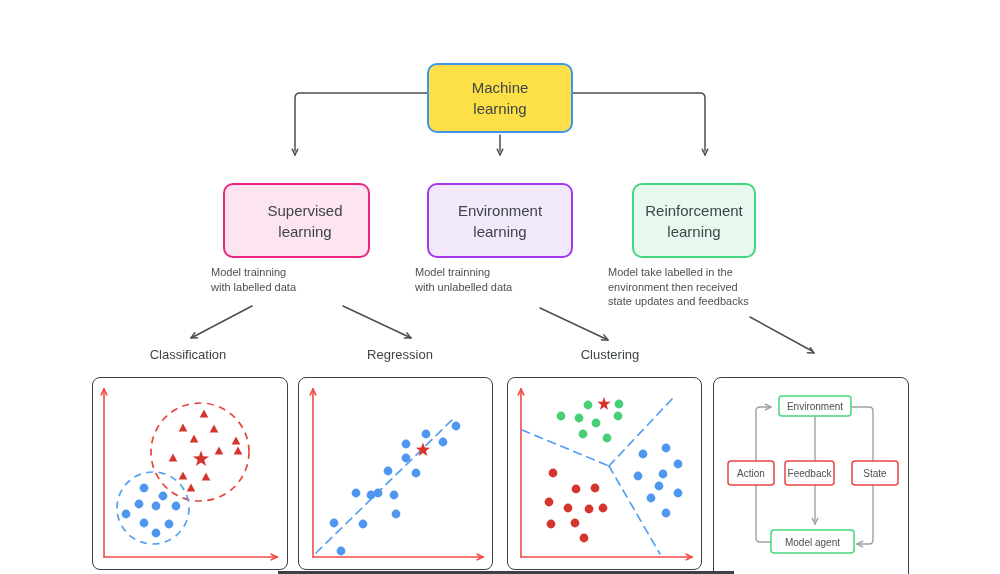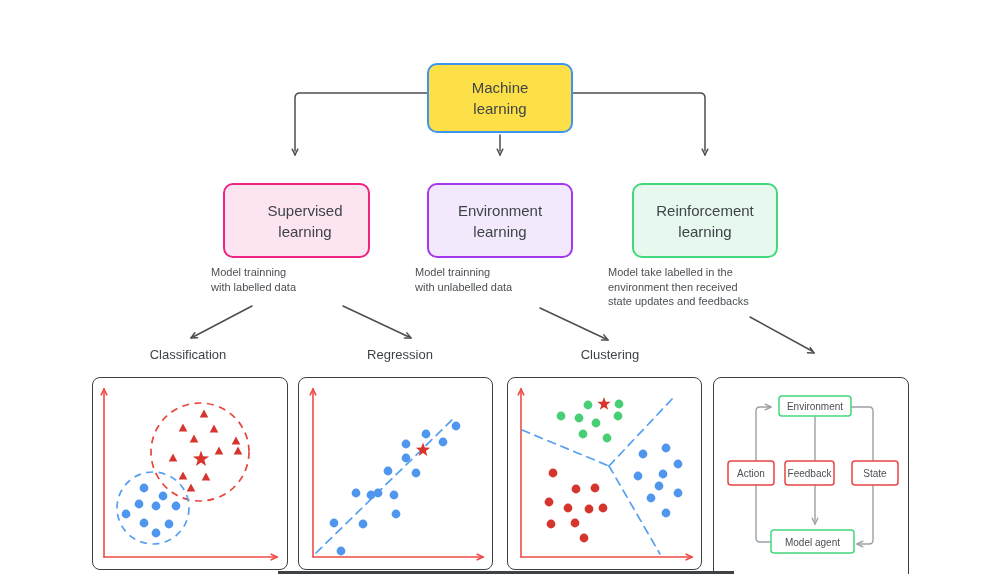--- a/index.html
+++ b/index.html
@@ -7,21 +7,21 @@
           font-family:"Liberation Sans",sans-serif;}
   .title{position:absolute;left:0;top:1px;width:1000px;text-align:center;
          font-size:26px;font-weight:700;letter-spacing:-0.3px;color:#17181a;}
   #connector-layer{position:absolute;left:0;top:0;width:1000px;height:574px;pointer-events:none;}
   .node{position:absolute;box-sizing:border-box;border-radius:10px;border:2px solid;
         display:flex;align-items:center;justify-content:center;text-align:center;
         font-size:15px;color:#3f4448;white-space:pre-line;line-height:1.4;}
   .node-root{left:427px;top:63px;width:146px;height:70px;background:#fde047;border-color:#3e95f0;}
   .node-sup {left:223px;top:183px;width:147px;height:75px;background:#fce4f1;border-color:#ee2482;padding-left:17px;}
   .node-uns {left:427px;top:183px;width:146px;height:75px;background:#f3e9fc;border-color:#a438ec;}
-  .node-rei {left:632px;top:183px;width:146px;height:75px;background:#e7f9ee;border-color:#44d87c;}
+  .node-rei {left:632px;top:183px;width:124px;height:75px;background:#e7f9ee;border-color:#44d87c;}
   .desc{position:absolute;font-size:11px;color:#4a5055;text-align:left;
         white-space:pre-line;line-height:1.32;}
   .desc-sup{left:211px;top:265px;width:170px;}
   .desc-uns{left:415px;top:265px;width:170px;}
   .desc-rei{left:608px;top:265px;width:194px;}
   .plabel{position:absolute;top:347px;width:140px;text-align:center;
           font-size:13px;color:#3f4448;}
   .pl1{left:118px;} .pl2{left:330px;} .pl3{left:540px;}
   .pframe{position:absolute;box-sizing:border-box;border:1.6px solid #3d4043;
           border-radius:8px;background:#fff;}

